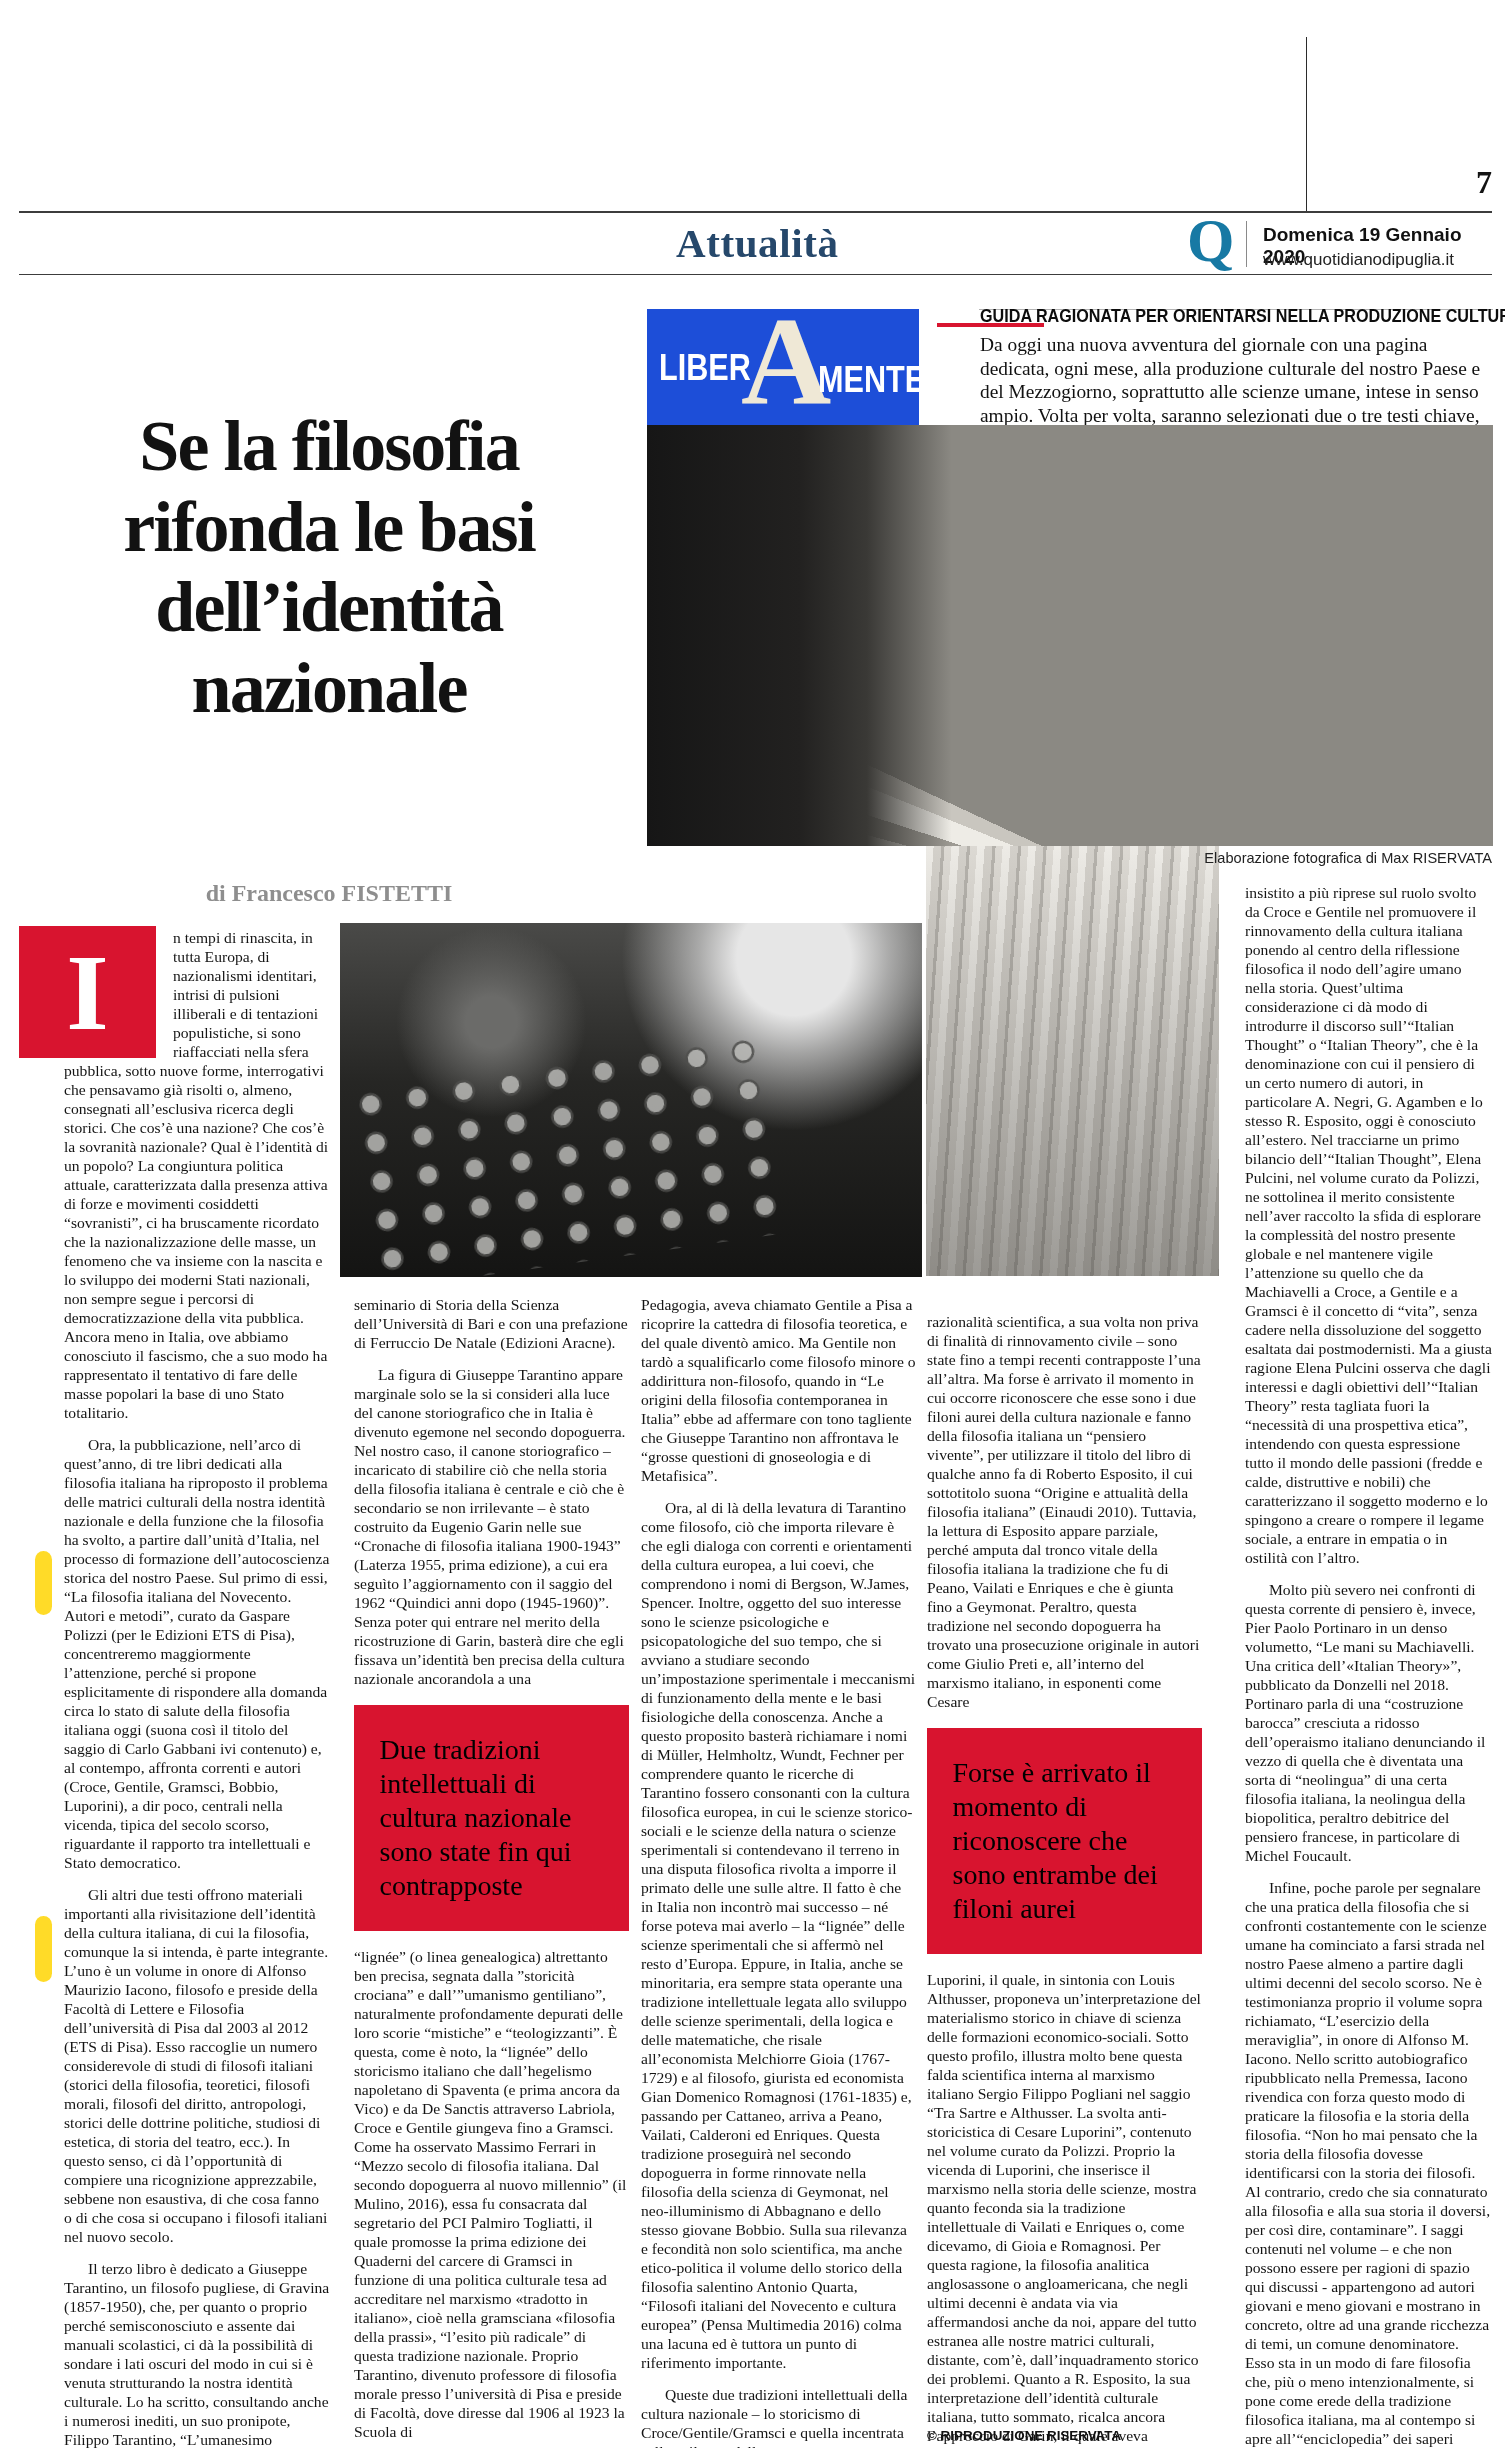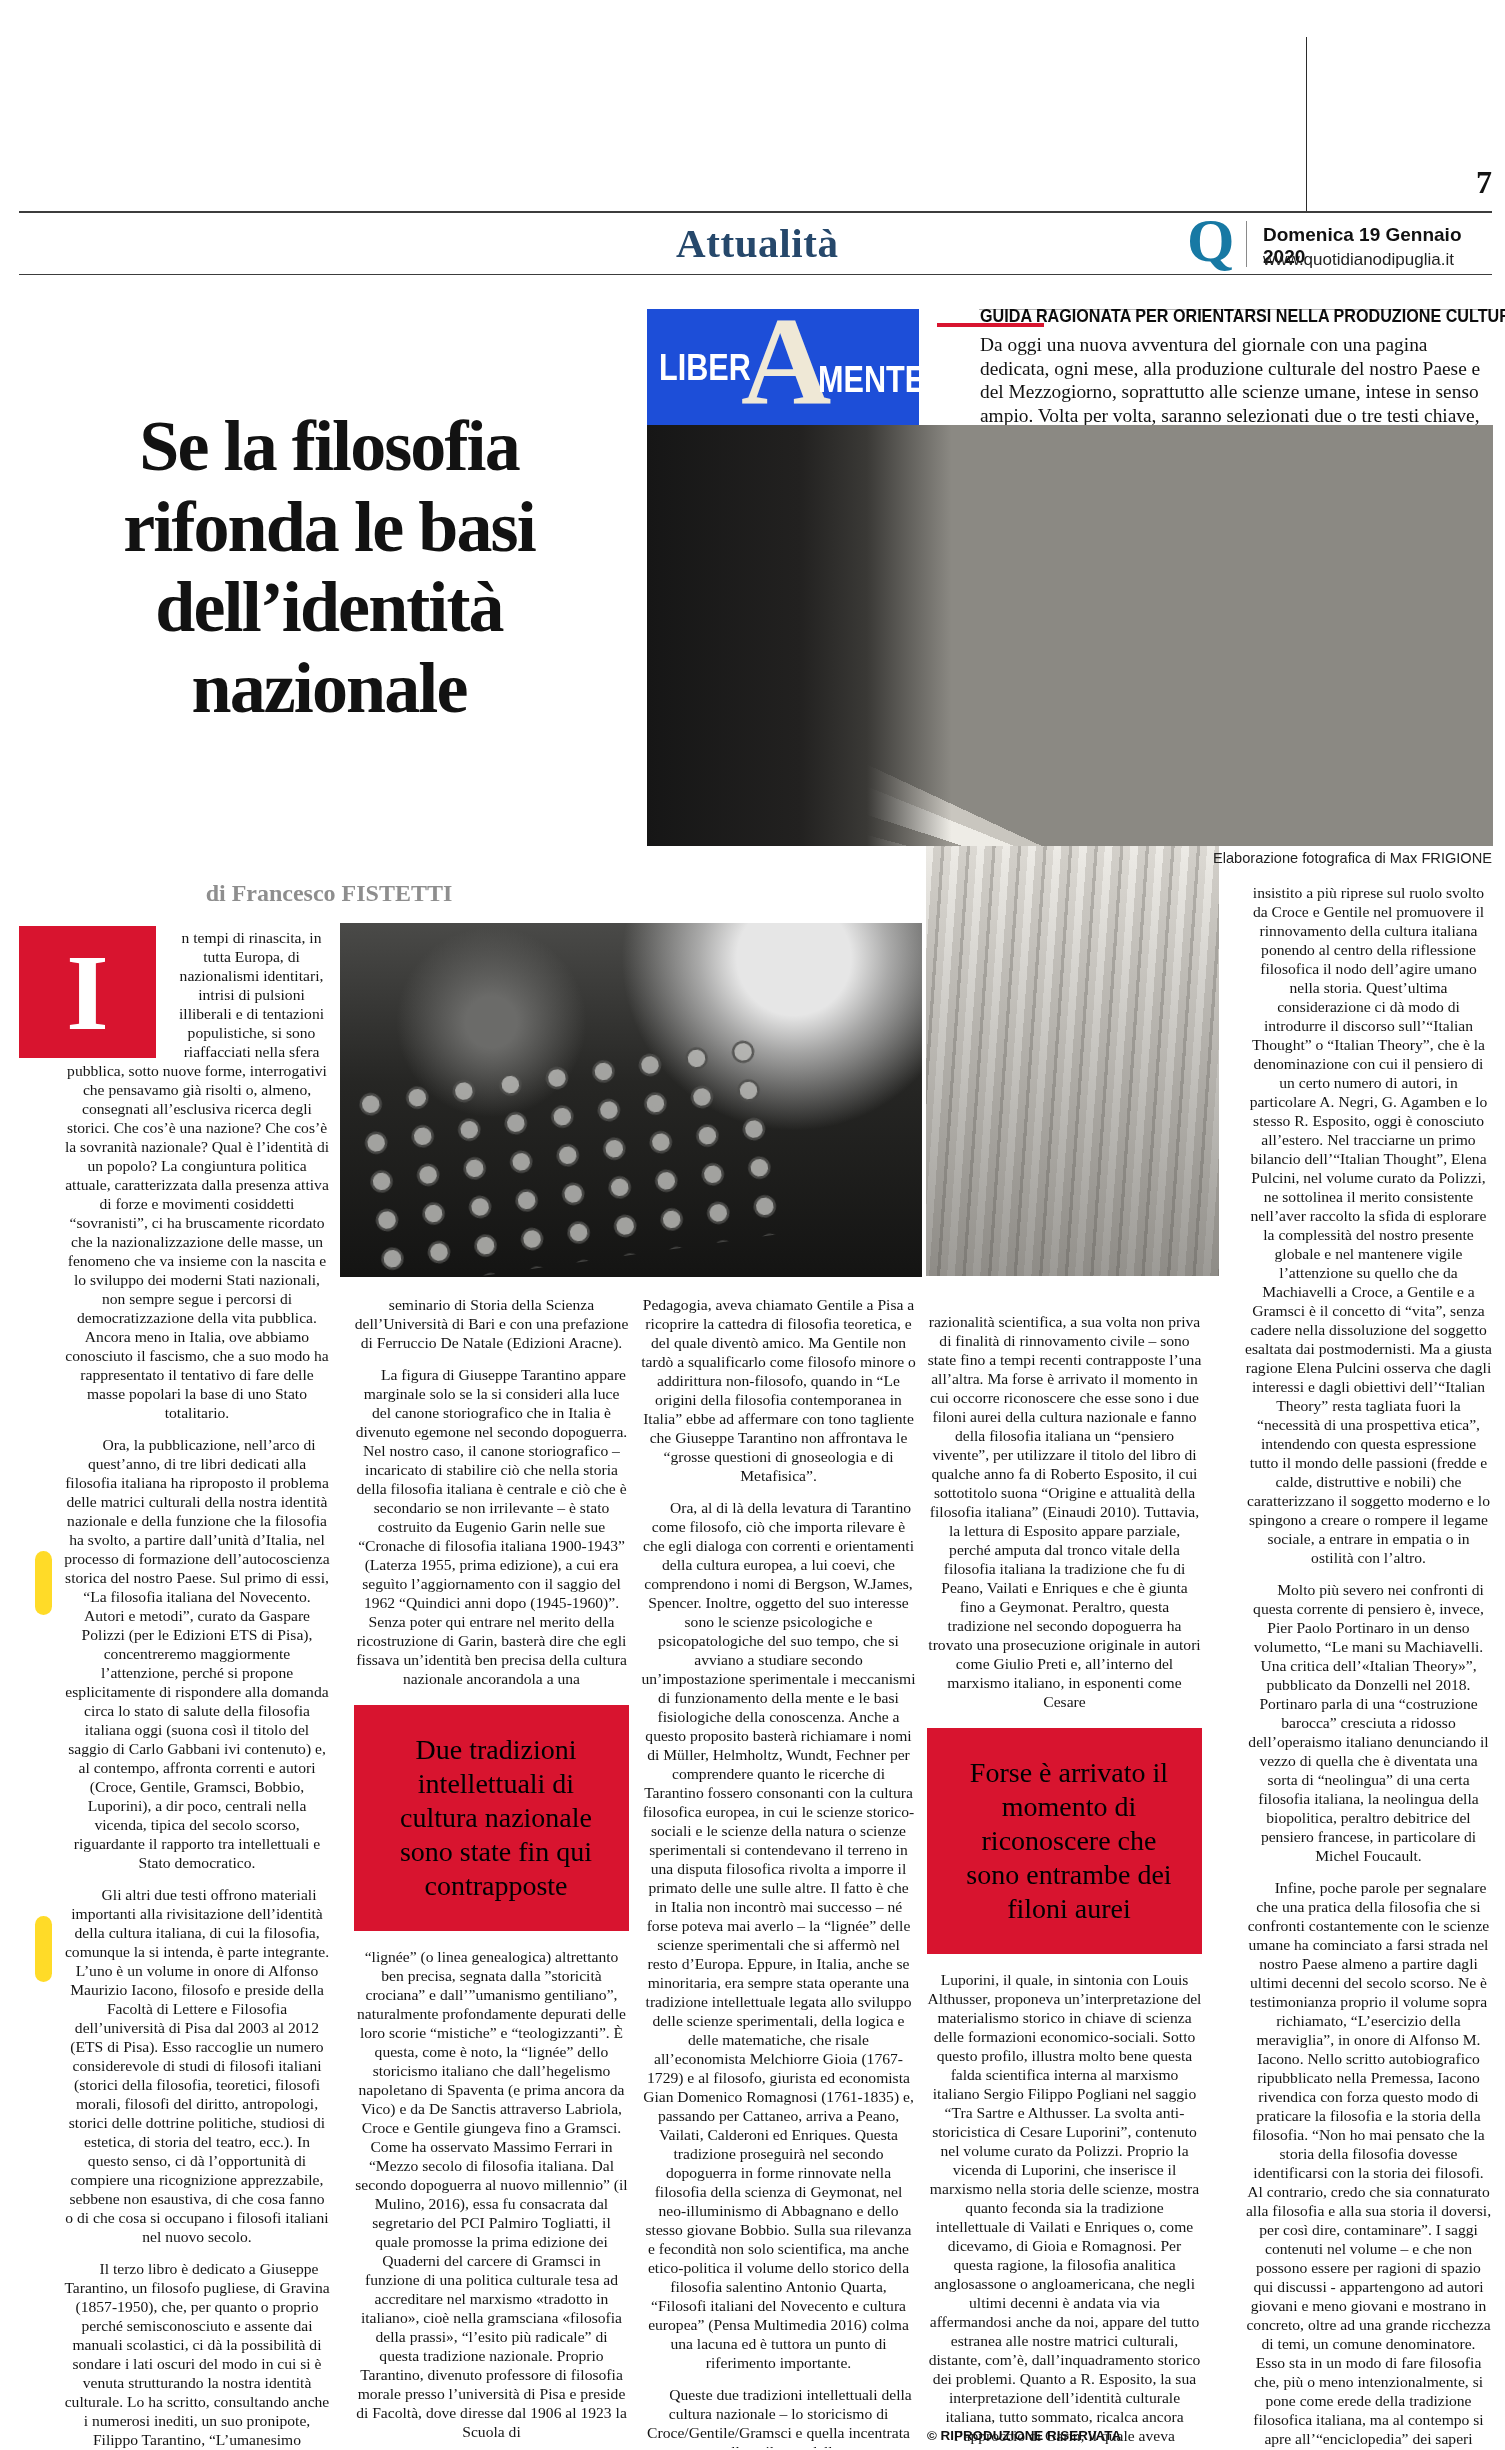--- a/index.html
+++ b/index.html
@@ -65,21 +65,21 @@
   .tw-keys{position:absolute;left:3%;bottom:4%;width:72%;height:58%;transform:rotate(-8deg);opacity:.85;
     background-image:radial-gradient(circle at 50% 50%,#b9b9b6 0 8.3px,#4e4e4c 9px 10.8px,rgba(0,0,0,0) 11.5px);
     background-size:47px 39px;}
 
   
   .dropcap-box{left:19px;top:926px;width:137px;height:132px;background:#d8142f;
     display:flex;align-items:center;justify-content:center;}
   .dropcap-box b{color:#fff;font-size:109px;font-weight:bold;line-height:1;}
 
   
-  .col{font-size:15.6px;line-height:19px;color:#141414;overflow:hidden;text-align:center;}
+  .col{font-size:15.6px;line-height:19px;color:#141414;overflow:hidden;text-align:left;}
   .col p{margin:0;}
   .col p + p{text-indent:24px;margin-top:13px;}
   .col1{left:64px;top:928px;width:266px;height:1520px;}
   .col2{left:354px;top:1295px;width:275px;height:1153px;}
   .col3{left:641px;top:1295px;width:275px;height:1153px;}
   .col4{left:927px;top:1312px;width:275px;height:1138px;}
   .col5{left:1245px;top:883px;width:247px;height:1564px;}
   .dropcap-spacer{float:left;width:109px;height:132px;}
 
   .pullquote{background:#d8142f;color:#000000;margin:16.5px 0;padding:28px 16.5px 28px 25.5px;
@@ -121,21 +121,21 @@
 
   <div class="abs guida-rule"></div>
   <div class="abs guida-redbar"></div>
   <div class="abs guida-title">
     <span>GUIDA RAGIONATA</span><span> PER ORIENTARSI NELLA PRODUZIONE CULTURALE</span>
   </div>
   <div class="abs guida-body">Da oggi una nuova avventura del giornale con una pagina dedicata, ogni mese, alla produzione culturale del nostro Paese e del Mezzogiorno, soprattutto alle scienze umane, intese in senso ampio. Volta per volta, saranno selezionati due o tre testi chiave, ritenuti particolarmente significativi, che serviranno come filo conduttore per offrire al lettore un criterio di orientamento.</div>
 
   <div class="abs photo-books"></div>
   <div class="abs photo-pages"></div>
-  <div class="abs photo-caption">Elaborazione fotografica di Max FRIGIONE</div>
+  <div class="abs photo-caption">Elaborazione fotografica di Max RISERVATA</div>
   <div class="abs photo-typewriter">
     <div class="tw-keys"></div>
   </div>
 
   <div class="abs dropcap-box">
     <b>I</b>
   </div>
 
   <div class="abs hl hl-1"></div>
   <div class="abs hl hl-2"></div>

